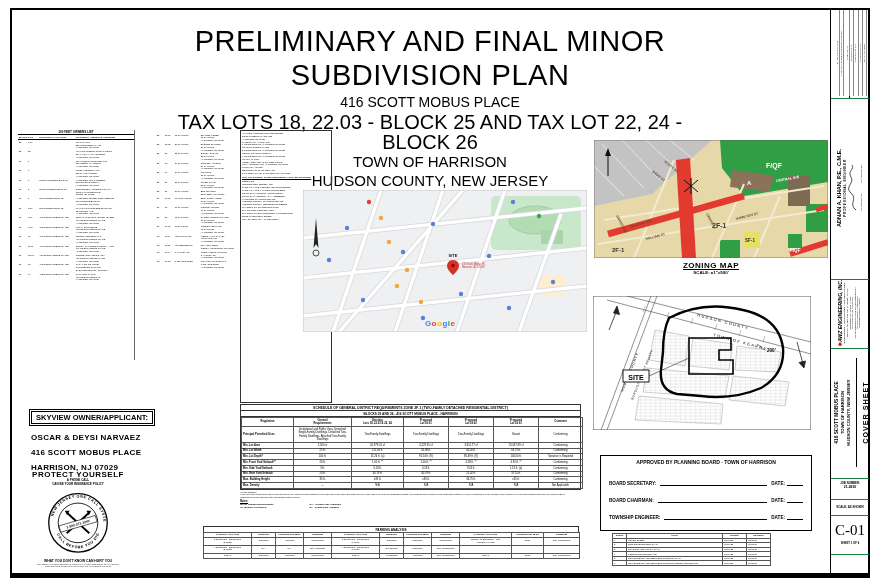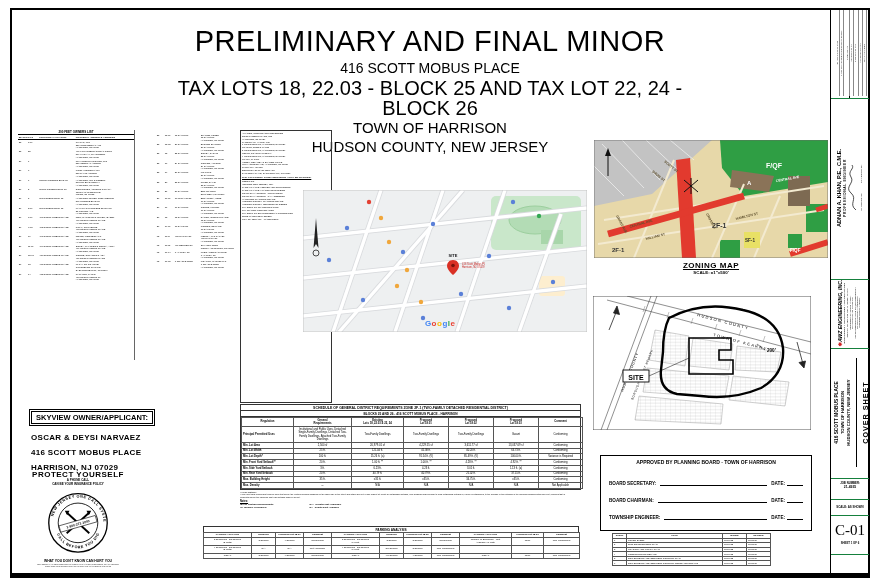--- a/index.html
+++ b/index.html
@@ -118,20 +118,21 @@
   .c01 .of{font-size:2.8px;font-weight:bold;font-family:"Liberation Sans",sans-serif;margin-top:2px;}
 </style>
 </head>
 <body>
 
 <div class="sheet">
   <div class="frame"></div>
 
   <div id="titleblock">
     <div class="t1">PRELIMINARY AND FINAL MINOR</div>
+    <div class="t1">SUBDIVISION PLAN</div>
     <div class="t3">416 SCOTT MOBUS PLACE</div>
     <div class="t4">TAX LOTS 18, 22.03 - BLOCK 25 AND TAX LOT 22, 24 - BLOCK 26</div>
     <div class="t5">TOWN OF HARRISON</div>
     <div class="t5">HUDSON COUNTY, NEW JERSEY</div>
   </div>
 
   <div id="owners">
     <div class="ocol1">
       <div class="olist-title">200 FEET OWNERS LIST</div>
       <table class="micro">

